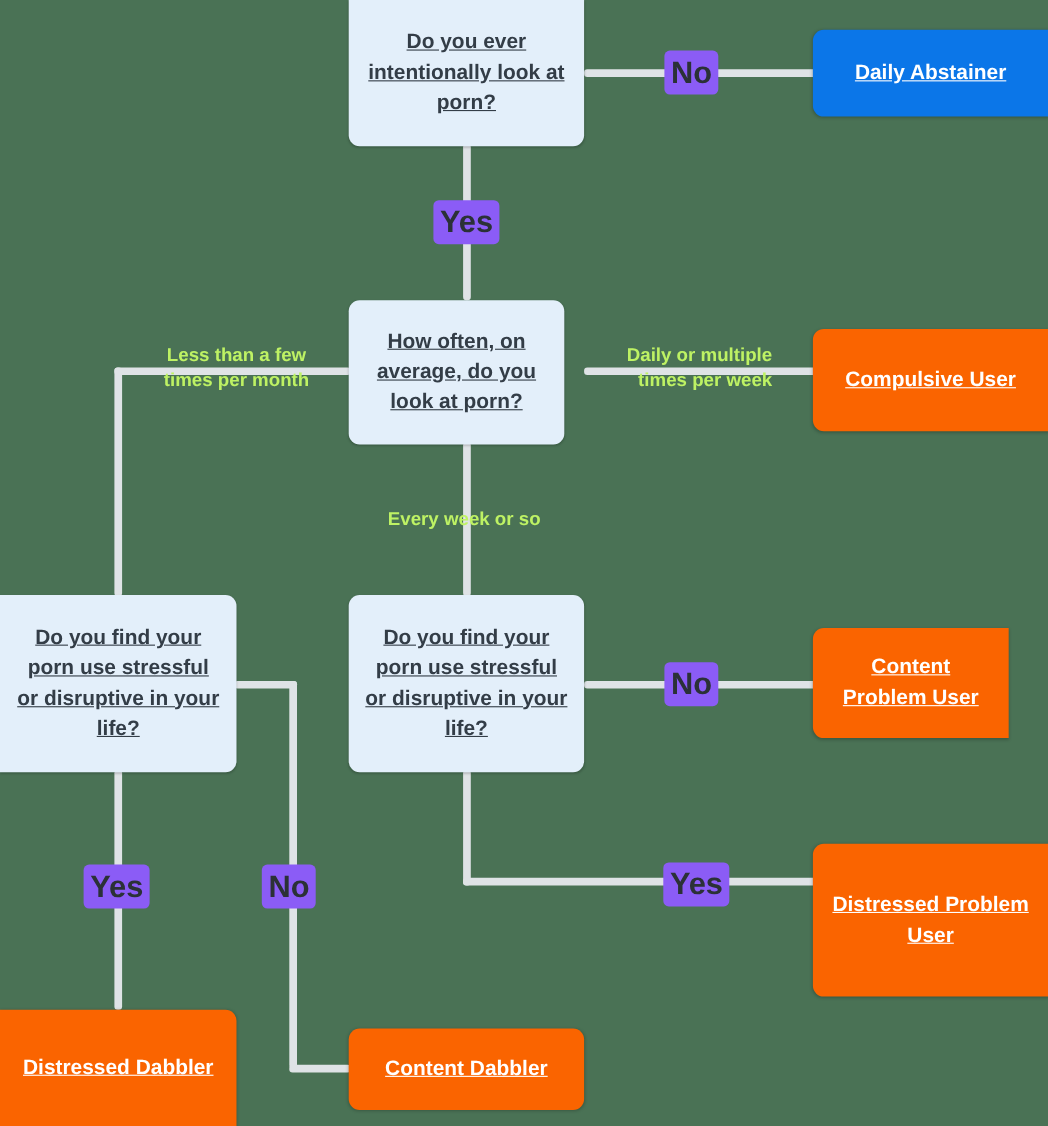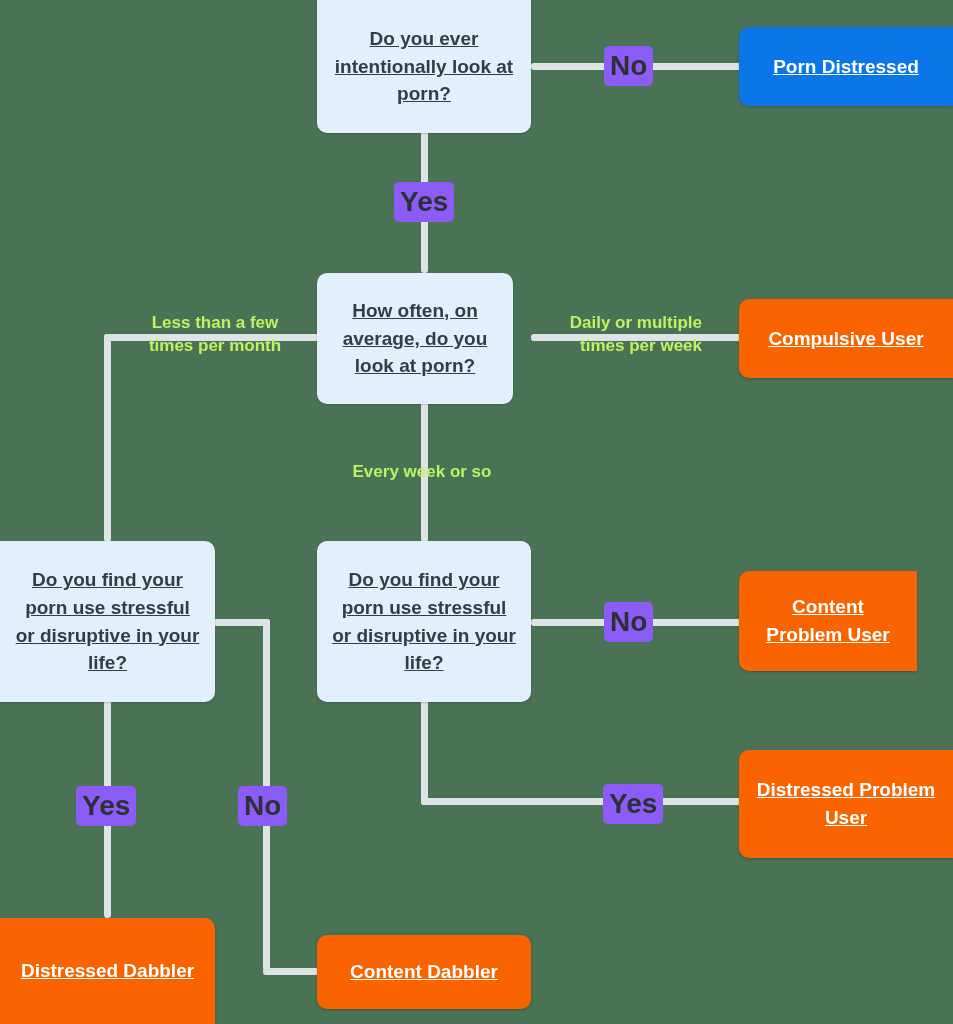--- a/index.html
+++ b/index.html
@@ -121,32 +121,32 @@
 
   <div class="node decision clip-left" style="left:0px; top:541px; width:215px; height:161px;">
     <span>Do you find your porn use stressful or disruptive in your life?</span>
   </div>
 
   <div class="node decision" style="left:317px; top:541px; width:214px; height:161px;">
     <span>Do you find your porn use stressful or disruptive in your life?</span>
   </div>
 
   <div class="node outcome blue clip-right" style="left:739px; top:27px; width:214px; height:79px;">
-    <span>Porn Distressed</span>
+    <span>Daily Abstainer</span>
   </div>
 
-  <div class="node outcome orange clip-right" style="left:739px; top:299px; width:214px; height:79px;">
+  <div class="node outcome orange clip-right" style="left:739px; top:299px; width:214px; height:93px;">
     <span>Compulsive User</span>
   </div>
 
   <div class="node outcome orange clip-right" style="left:739px; top:571px; width:178px; height:100px;">
     <span>Content Problem User</span>
   </div>
 
-  <div class="node outcome orange clip-right" style="left:739px; top:750px; width:214px; height:108px;">
+  <div class="node outcome orange clip-right" style="left:739px; top:767px; width:214px; height:139px;">
     <span>Distressed Problem User</span>
   </div>
 
   <div class="node outcome orange" style="left:317px; top:935px; width:214px; height:74px;">
     <span>Content Dabbler</span>
   </div>
 
   <div class="node outcome orange clip-left" style="left:0px; top:918px; width:215px; height:106px; border-bottom-left-radius:0; border-bottom-right-radius:0;">
     <span>Distressed Dabbler</span>
   </div>

